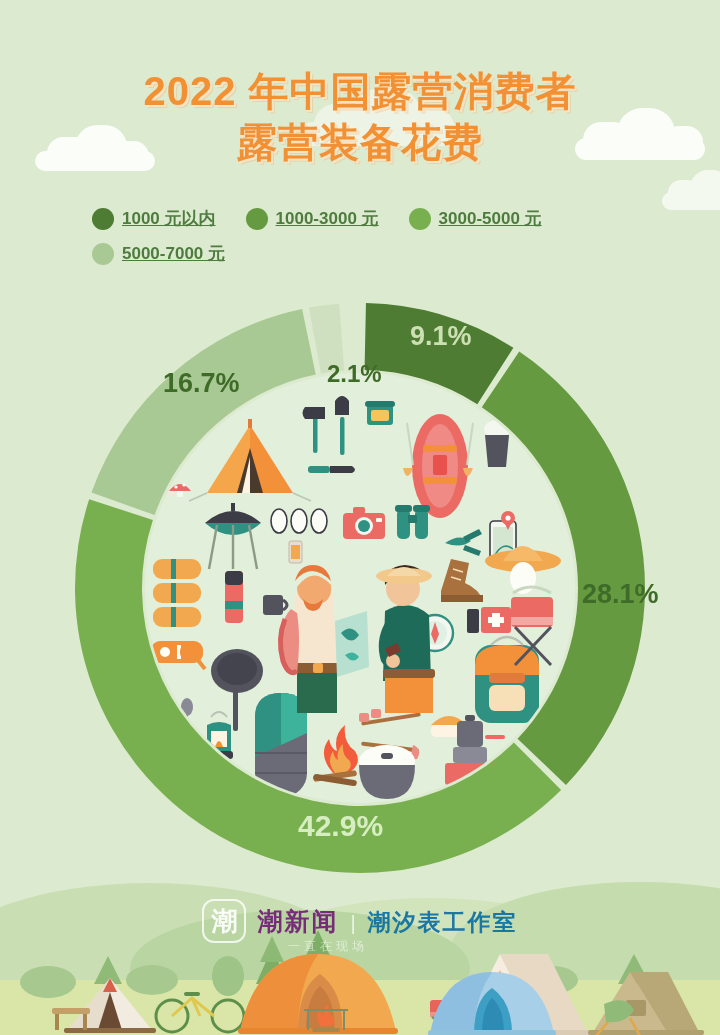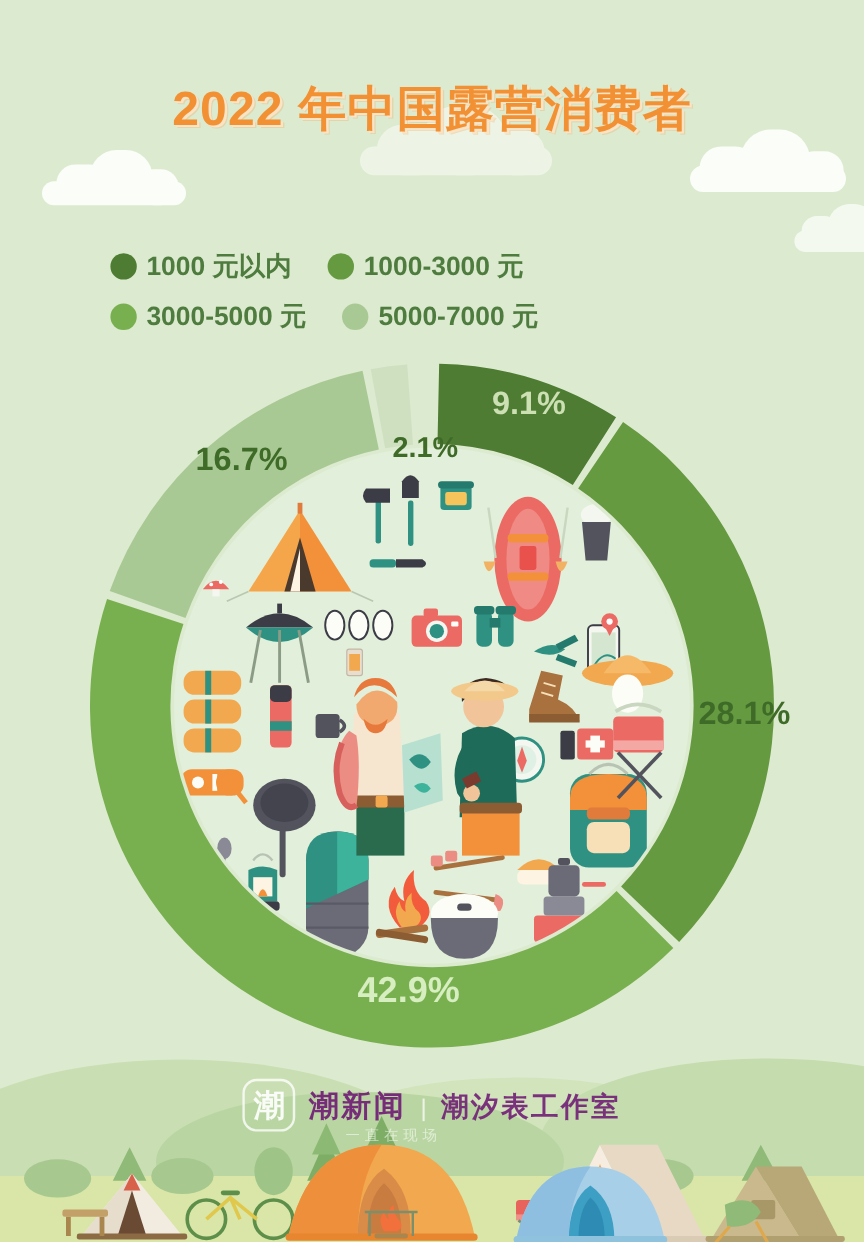--- a/index.html
+++ b/index.html
@@ -35,21 +35,21 @@
     position: absolute; top: 207px; left: 92px; width: 540px;
     display: flex; flex-wrap: wrap; z-index: 6;
   }
   .legend-item {
     display: flex; align-items: center; margin-right: 30px; margin-bottom: 12px;
   }
   .legend-swatch {
     width: 22px; height: 22px; border-radius: 50%; margin-right: 8px; flex: none;
   }
   .legend-label {
-    font-size: 22px; font-weight: bold; color: #4e7b3e; white-space: nowrap;
+    font-size: 17px; font-weight: bold; color: #4e7b3e; white-space: nowrap; text-decoration: underline;
   }
 
   
   #donut-wrap {
     position: absolute; left: 65px; top: 293px; width: 590px; height: 590px; z-index: 4;
   }
   #donut-svg { display: block; width: 590px; height: 590px; }
 
   .pct-label {
     position: absolute; font-size: 27px; font-weight: bold;
@@ -82,21 +82,21 @@
   }
   #brand-text { display: flex; align-items: baseline; }
   .brand-name {
     font-size: 25px; font-weight: bold; color: #701a75;
     letter-spacing: 2px; opacity: .9;
   }
   .brand-sep {
     font-size: 20px; color: #ffffff; opacity: .75; margin: 0 12px;
   }
   .brand-studio {
-    font-size: 23px; font-weight: bold; color: #701a75;
+    font-size: 23px; font-weight: bold; color: #0369a1;
     letter-spacing: 2px; opacity: .88;
   }
   #brand-tagline {
     position: absolute; left: 288px; bottom: 80px;
     font-size: 12px; color: #ffffff; opacity: .55; letter-spacing: 4px; z-index: 8;
   }
 </style>
 </head>
 <body>
 
@@ -121,20 +121,21 @@
     <div class="c3" style="left:108px; top:20px; width:46px; height:38px;"></div>
   </div>
   <div class="cloud-grp" style="left:662px; top:170px; width:80px; height:40px; opacity:.8;">
     <div class="base" style="left:0; top:22px; width:80px; height:18px;"></div>
     <div class="c1" style="left:6px; top:10px; width:32px; height:26px;"></div>
     <div class="c2" style="left:28px; top:0px; width:40px; height:36px;"></div>
   </div>
 
   <div id="title-block">
     <div class="title-line">2022 年中国露营消费者</div>
+    <div class="title-line">露营装备花费</div>
   </div>
 
   <div id="legend">
     <div class="legend-item">
       <span class="legend-swatch" style="background:#4d7c32"></span>
       <span class="legend-label">1000 元以内</span>
     </div>
     <div class="legend-item">
       <span class="legend-swatch" style="background:#669a41"></span>
       <span class="legend-label">1000-3000 元</span>

